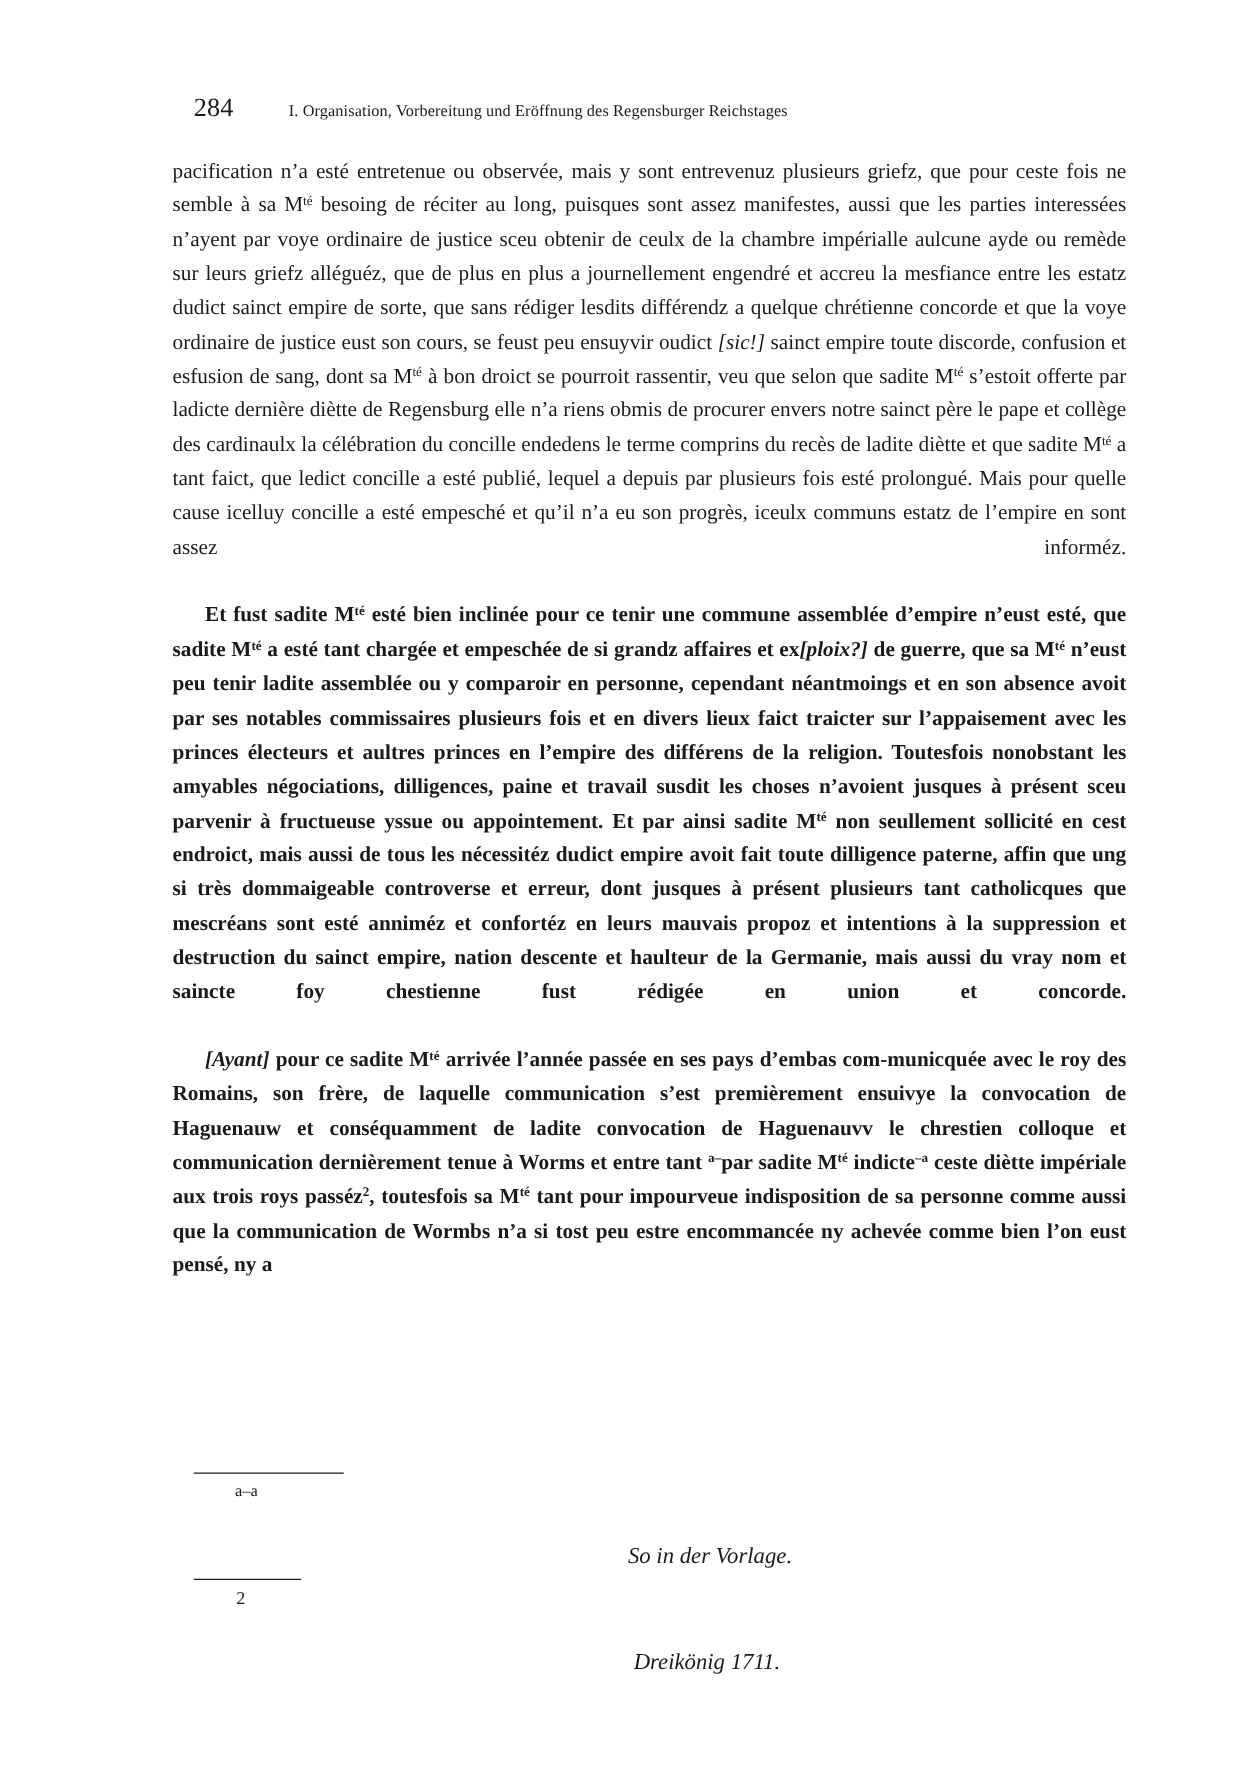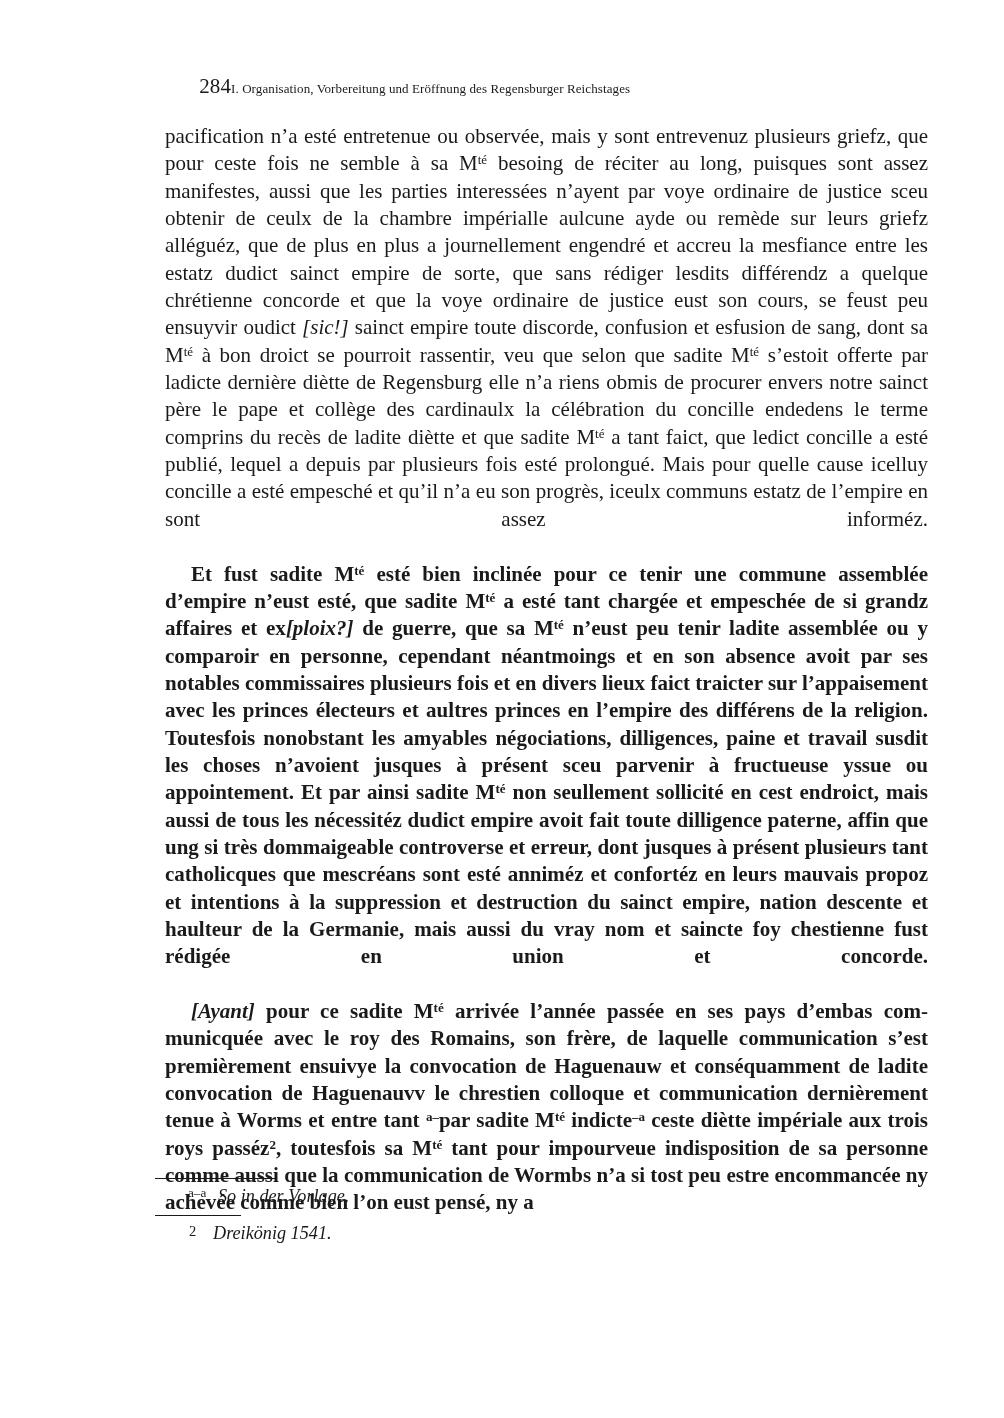--- a/index.html
+++ b/index.html
@@ -31,33 +31,32 @@
     display: flex;
     align-items: baseline;
     font-size: 20.5px;
     letter-spacing: 0.1px;
     white-space: nowrap;
   }
   .folio {
     width: 76px;
     flex: 0 0 76px;
     font-size: 21px;
-    text-align: right;
   }
   .head-title {
     font-size: 13px;
   }
 
   
   .textblock {
     position: absolute;
-    left: 165px;
+    left: 138px;
     top: 123px;
     width: 763px;
-    font-size: 21px;
+    font-size: 17px;
     line-height: 27.35px;
     text-align: justify;
     text-justify: inter-word;
     hyphens: manual;
   }
   .textblock p {
     margin: 0;
     text-indent: 0;
   }
   .textblock p.indent {
@@ -81,21 +80,21 @@
   }
   sup.mk { letter-spacing: 0; }
 
   
   .notes {
     position: absolute;
     left: 155px;
     top: 1178px;
     width: 763px;
   }
-  .note-row { position: relative; }
+  .note-row { position: relative; text-align: center; }
   .rule {
     border: 0;
     border-top: 1.1px solid #1a1a1a;
     margin: 0 0 4px 0;
     height: 0;
   }
   .rule.long  { width: 120px; }
   .rule.short { width: 86px; }
 
   .note {
@@ -113,21 +112,21 @@
     font-style: normal;
     font-size: 13.2px;
     line-height: 1;
     padding-top: 3px;
   }
   .note .marker.num {
     font-size: 14.5px;
     left: 34px;
     padding-top: 4px;
   }
-  .note .note-text { display: inline-block; }
+  .note .note-text { display: inline-block; margin-top: 48px; }
   .note.ab .note-text { padding-left: 30px; }
   .note.n2 .note-text { padding-left: 25px; }
 </style>
 </head>
 <body>
 
 <div class="page">
 
   <div class="running-head">
     <span class="folio">284</span>
@@ -151,19 +150,19 @@
       <div class="note ab">
         <span class="marker">a–a</span>
         <span class="note-text">So in der Vorlage.</span>
       </div>
     </div>
 
     <div class="note-row">
       <hr class="rule short">
       <div class="note n2">
         <span class="marker num">2</span>
-        <span class="note-text">Dreikönig 1541.</span>
+        <span class="note-text">Dreikönig 1711.</span>
       </div>
     </div>
 
   </div>
 
 </div>
 
 </body></html>

